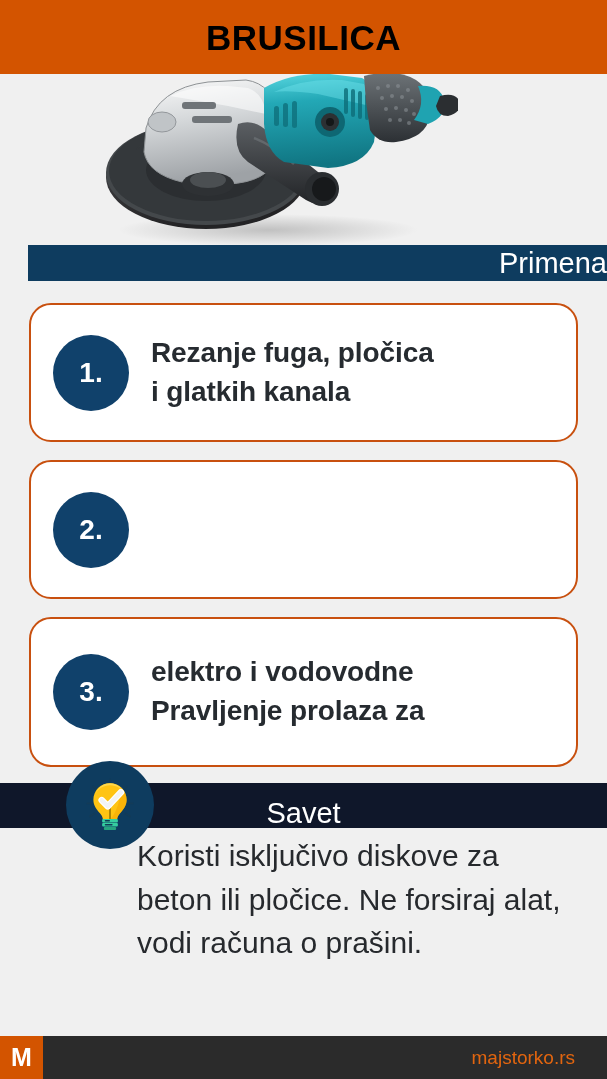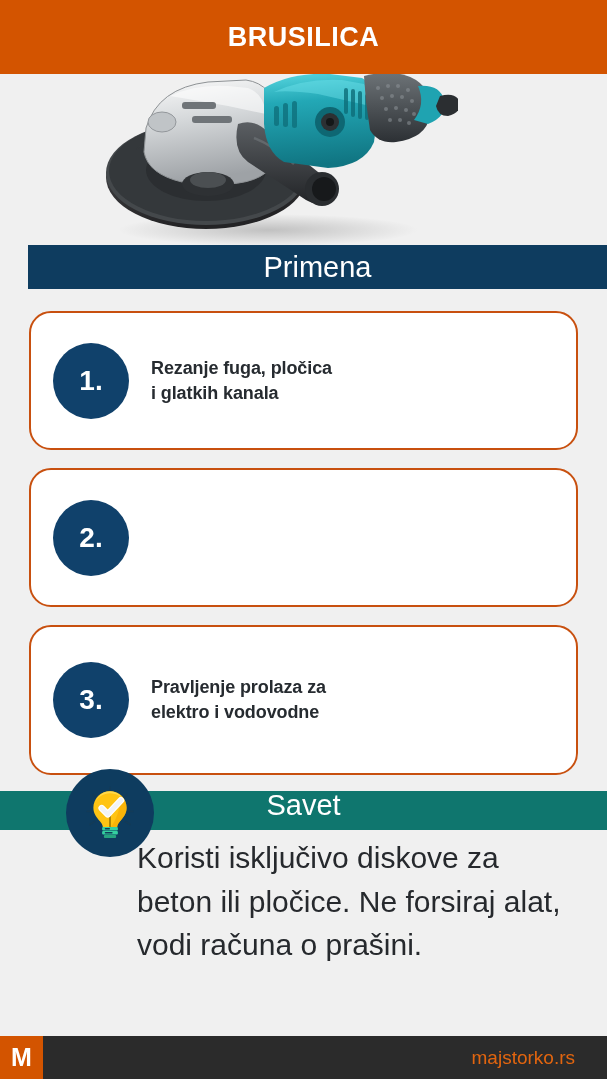--- a/index.html
+++ b/index.html
@@ -19,22 +19,22 @@
   .header {
     height: 74px;
     background: #d35400;
     display: flex;
     align-items: center;
     justify-content: center;
     position: relative;
     z-index: 3;
   }
   .header-title {
-    color: #ffffff;
-    font-size: 27px;
+    color: #000000;
+    font-size: 35px;
     font-weight: bold;
     letter-spacing: 0.5px;
     line-height: 1;
   }
 
   
   .hero {
     height: 171px;
     background: #f0f0f0;
     position: relative;
@@ -44,25 +44,25 @@
   .grinder {
     position: absolute;
     left: 78px;
     top: -16px;
     width: 380px;
     height: 190px;
   }
 
   
   .band {
-    height: 44px;
+    height: 36px;
     background: #0e3c5f;
     display: flex;
     align-items: center;
-    justify-content: center;
+    justify-content: flex-end;
     position: relative;
     margin-left: 28px;
   }
   .band-title {
     color: #ffffff;
     font-size: 29px;
     font-weight: normal;
     line-height: 1;
   }
 
@@ -95,36 +95,36 @@
     color: #ffffff;
     display: flex;
     align-items: center;
     justify-content: center;
     font-size: 28px;
     font-weight: bold;
     margin-right: 22px;
   }
   .card-text {
     color: #262b30;
-    font-size: 18px;
+    font-size: 28px;
     font-weight: bold;
     line-height: 1.38;
     letter-spacing: -0.1px;
   }
 
   
   .savet-wrap {
     margin-top: 16px;
     position: relative;
   }
   .savet-band {
-    height: 39px;
-    background: #0f766e;
-    display: flex;
-    align-items: flex-start;
+    height: 45px;
+    background: #0f172a;
+    display: flex;
+    align-items: flex-end;
     justify-content: center;
   }
   .savet-title {
     color: #ffffff;
     font-size: 29px;
     line-height: 1;
   }
   .bulb-circle {
     position: absolute;
     left: 66px;
@@ -299,22 +299,22 @@
 
   <div class="card">
     <div class="badge">2.</div>
     <div class="card-text">
     </div>
   </div>
 
   <div class="card three-line">
     <div class="badge">3.</div>
     <div class="card-text">
+      <div>elektro i vodovodne</div>
       <div>Pravljenje prolaza za</div>
-      <div>elektro i vodovodne</div>
     </div>
   </div>
 
 </div>
 
 <div class="savet-wrap">
   <div class="savet-band">
     <div class="savet-title">Savet</div>
   </div>
 

